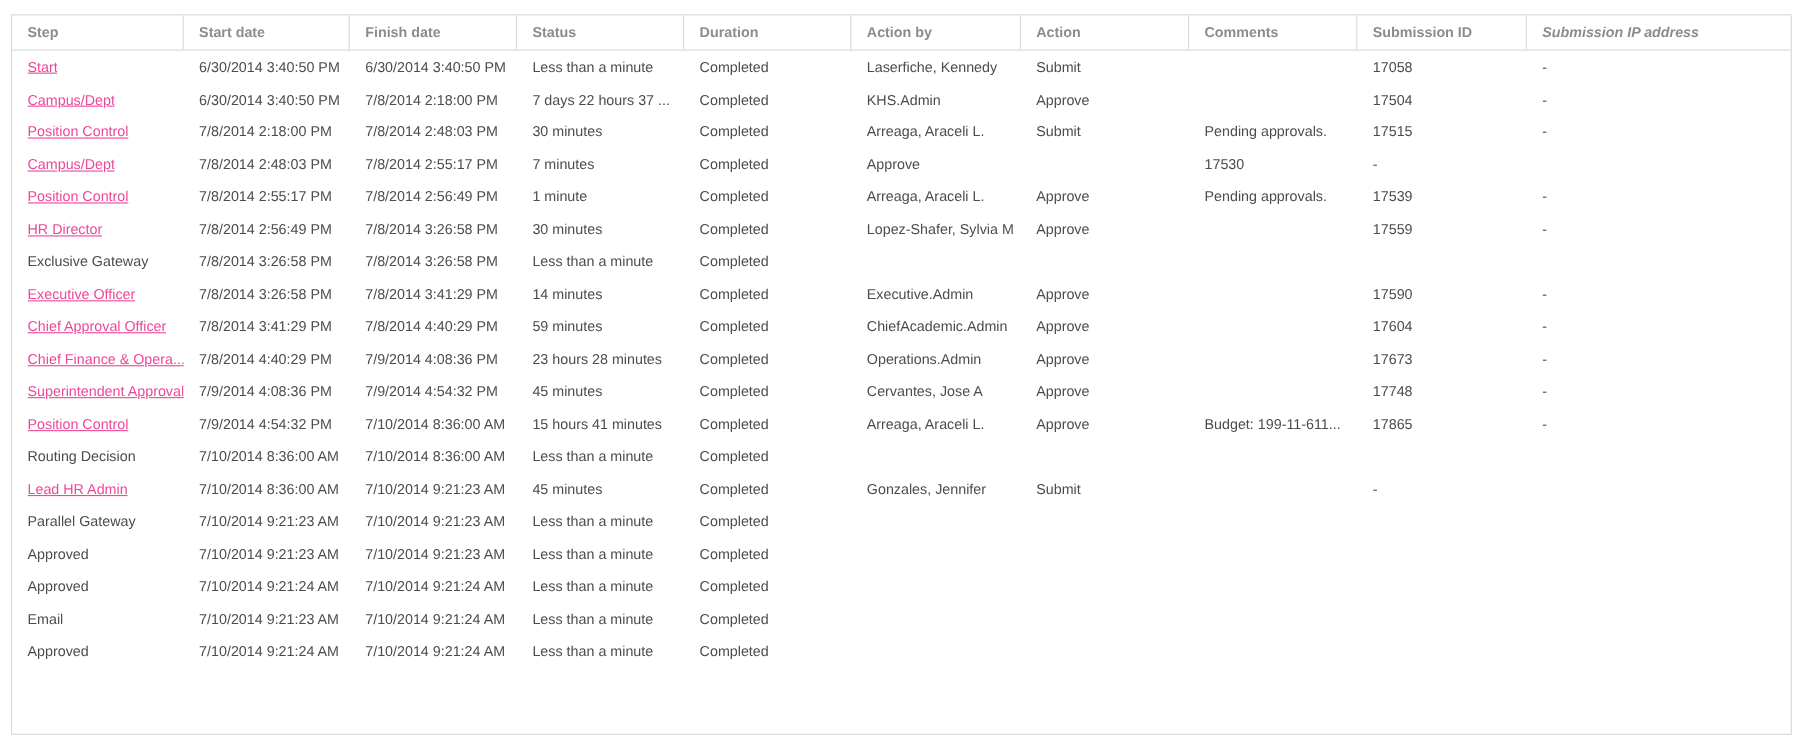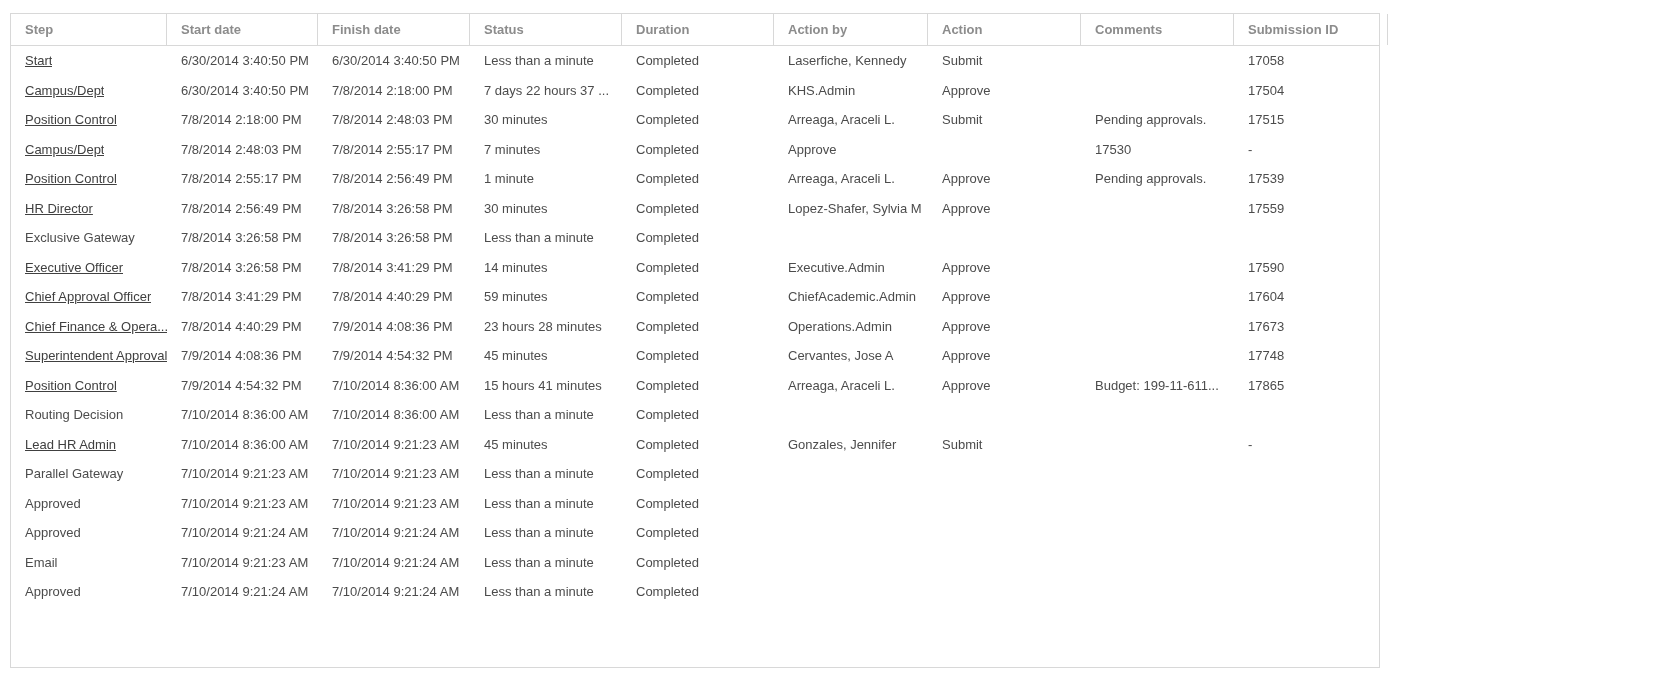--- a/index.html
+++ b/index.html
@@ -3,21 +3,21 @@
 <meta charset="utf-8">
 <style>
   html,body{
     margin:0; padding:0;
     background:#ffffff;
     font-family:"Liberation Sans","DejaVu Sans",sans-serif;
     width:1654px; height:680px; overflow:hidden;
   }
   .table-wrap{
     position:absolute; left:10px; top:13px;
-    width:1370px; height:655px;
+    width:1619px; height:655px;
     border:1px solid #d8d8d8;
     background:#ffffff;
     box-sizing:border-box;
   }
   .grid-header{
     display:grid;
     grid-template-columns:156px 151px 152px 152px 152px 154px 153px 153px 154px auto;
     height:32px;
     border-bottom:1px solid #d8d8d8;
     box-sizing:border-box;
@@ -38,21 +38,21 @@
     height:29.5px;
   }
   .tcell{
     display:flex; align-items:center;
     padding-left:14px;
     font-size:13px; color:#4c4c4c;
     overflow:hidden; white-space:nowrap;
     box-sizing:border-box;
   }
   a.step-link{
-    color:#404040;
+    color:#ec4899;
     text-decoration:underline;
     cursor:pointer;
     overflow:hidden; white-space:nowrap;
   }
 </style>
 </head>
 <body>
 
 <div class="table-wrap">
   <div class="grid-header">

